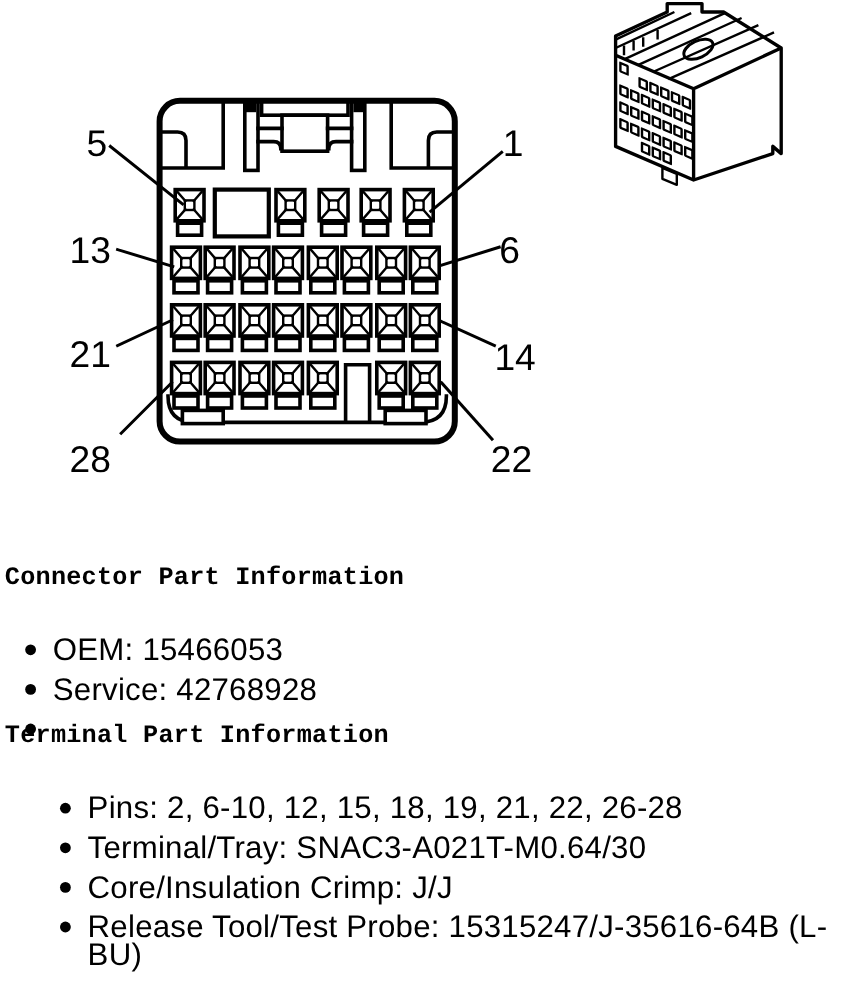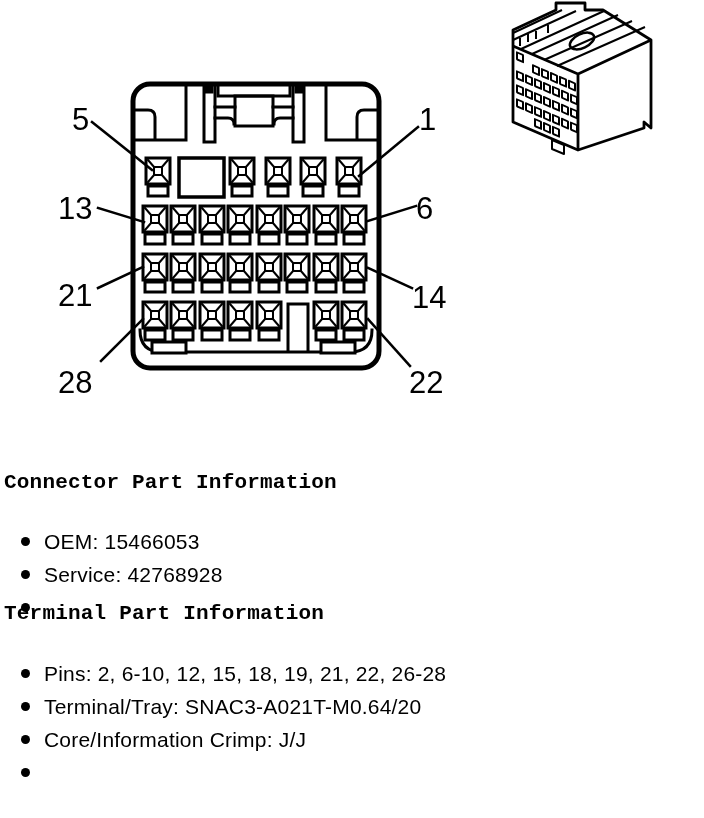--- a/index.html
+++ b/index.html
@@ -9,24 +9,24 @@
   }
   .diagram-svg{position:absolute;left:0;top:0;}
   .content{position:absolute;left:0;top:471px;width:704px;}
   .content h2{
     font-size:21px;line-height:23px;font-weight:bold;margin:0 0 0 4px;
     letter-spacing:0.2px;
     font-family:Liberation Mono, monospace;
   }
   .content h2.second{margin-top:16px;}
   .content ul{list-style:none;margin:36px 0 0 0;padding:0;}
-  .content ul.t2{margin-top:37px;}
+  .content ul.t2{margin-top:37px;padding-left:29px;}
   .content li{
     position:relative;margin:0 0 10px 0;padding-left:44px;
-    font-size:21px;line-height:23px;letter-spacing:0.2px;
+    font-size:26px;line-height:23px;letter-spacing:0.2px;
   }
   .content li .dot{
     position:absolute;left:21px;top:7px;width:9px;height:9px;
     background:#000;border-radius:50%;
   }
 </style>
 </head>
 <body>
 
 <div class="screen">
@@ -209,24 +209,25 @@
 
     <h2 class="second">Terminal Part Information</h2>
 
     <ul class="t2">
       <li>
         <span class="dot"></span>
         <span>Pins: 2, 6-10, 12, 15, 18, 19, 21, 22, 26-28</span>
       </li>
       <li>
         <span class="dot"></span>
-        <span>Terminal/Tray: SNAC3-A021T-M0.64/20</span>
-      </li>
-      <li>
-        <span class="dot"></span>
-        <span>Core/Information Crimp: J/J</span>
-      </li>
-      <li>
-        <span class="dot"></span>
+        <span>Terminal/Tray: SNAC3-A021T-M0.64/30</span>
+      </li>
+      <li>
+        <span class="dot"></span>
+        <span>Core/Insulation Crimp: J/J</span>
+      </li>
+      <li>
+        <span class="dot"></span>
+        <span>Release Tool/Test Probe: 15315247/J-35616-64B (L-BU)</span>
       </li>
     </ul>
   </div>
 </div>
 
 </body></html>

